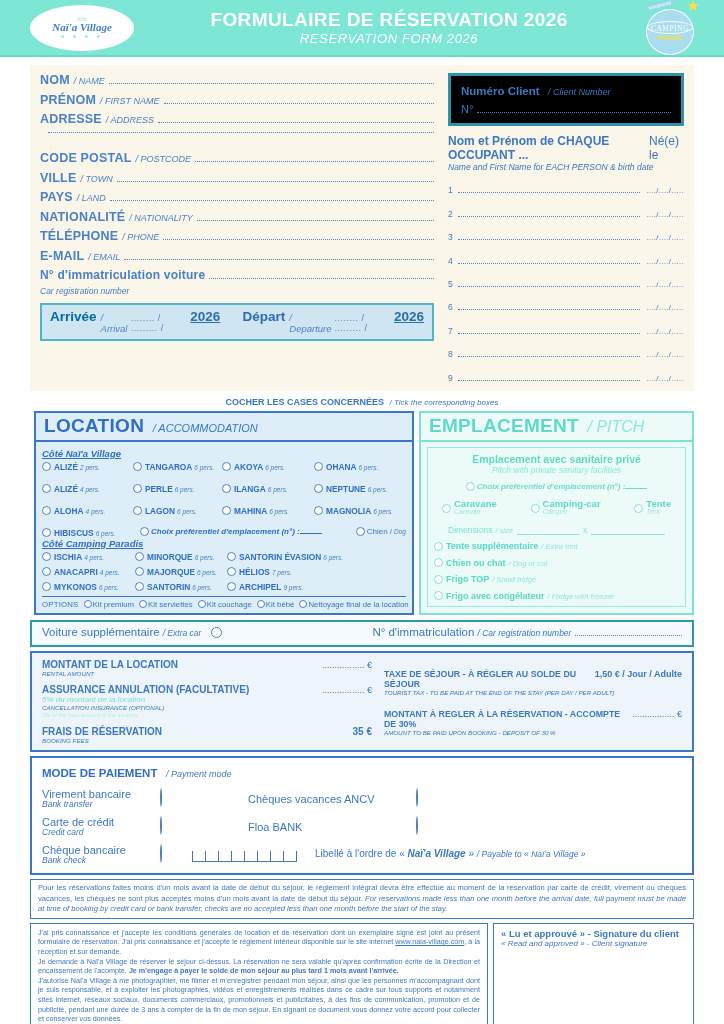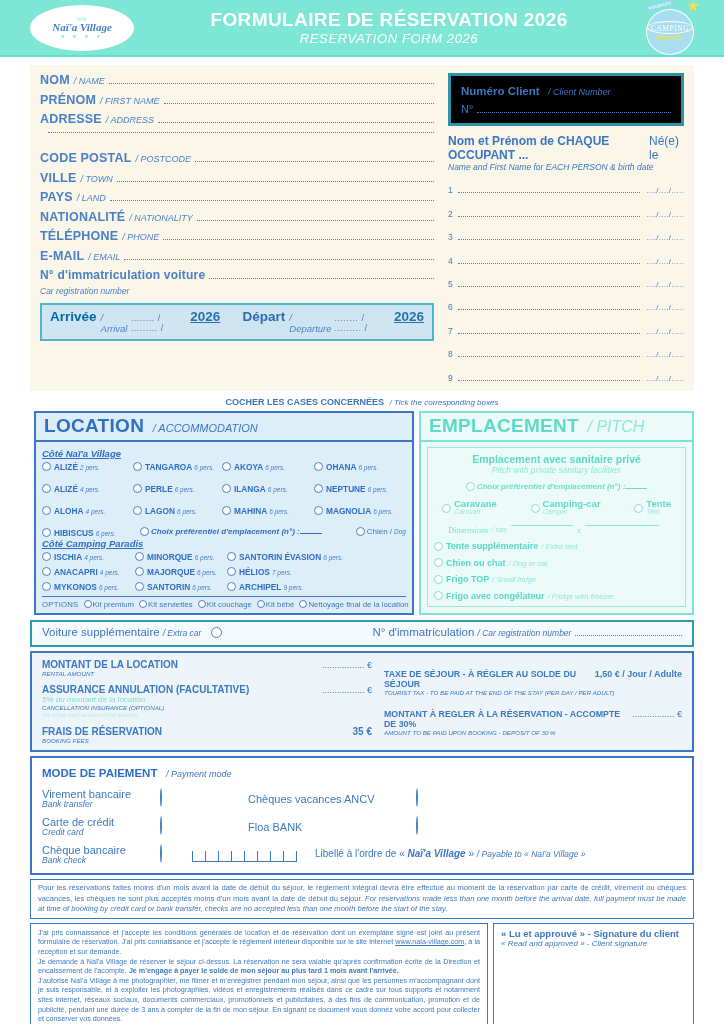--- a/index.html
+++ b/index.html
@@ -105,21 +105,21 @@
   .pitch-head-en { text-align:center; font-style:italic; font-size:8.5px; color:#8ce8da; }
   .pitch-pref { display:flex; justify-content:center; align-items:baseline; margin-top:7px; }
   .circle.mint-c { border-color:#7ee2d2; }
   .pitch-pref .pref-txt { color:#6edccb; }
   .pitch-pref .pref-blank { border-color:#6edccb; }
   .vehicles { display:flex; justify-content:space-between; margin-top:8px; padding:0 8px; }
   .veh { display:flex; align-items:flex-start; }
   .veh .circle { margin-right:3px; margin-top:2px; }
   .veh-fr { font-weight:bold; font-size:9.5px; color:#5fd9c8; line-height:9px; }
   .veh-en { font-style:italic; font-size:7px; color:#9ceadd; line-height:8px; }
-  .dim-row { margin:9px 0 2px 14px; font-size:8.5px; color:#8ce8da; display:flex; align-items:flex-start;font-family:Liberation Serif, serif; }
+  .dim-row { margin:9px 0 2px 14px; font-size:8.5px; color:#8ce8da; display:flex; align-items:flex-end; }
   .dim-lbl { color:#7ee2d2; }
   .dim-sub { font-style:italic; font-size:7.5px; margin-left:3px; }
   .dim-line { width:62px; border-bottom:1px solid #8ce8da; margin:0 4px; }
   .dim-line2 { width:74px; border-bottom:1px solid #8ce8da; margin-left:4px; }
   .extra-row { display:flex; align-items:baseline; margin-top:6.5px; }
   .extra-row .circle { margin-right:3px; }
   .extra-fr { font-weight:bold; font-size:9px; color:#58d8c4; white-space:nowrap; }
   .extra-en { font-style:italic; font-size:7.5px; color:#90e8da; margin-left:3px; white-space:nowrap; }
 
   

